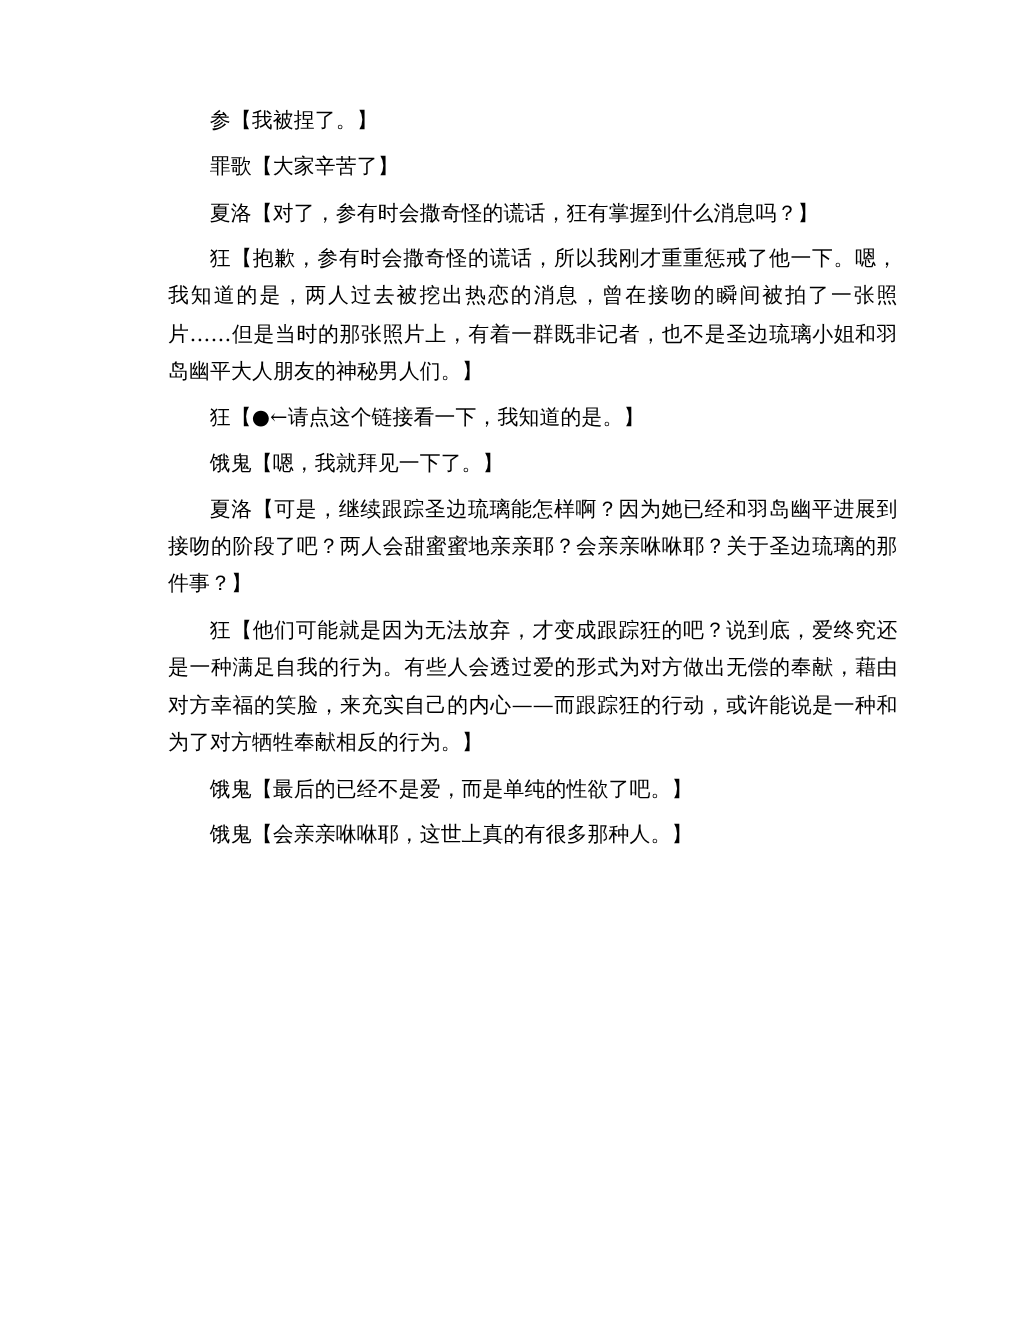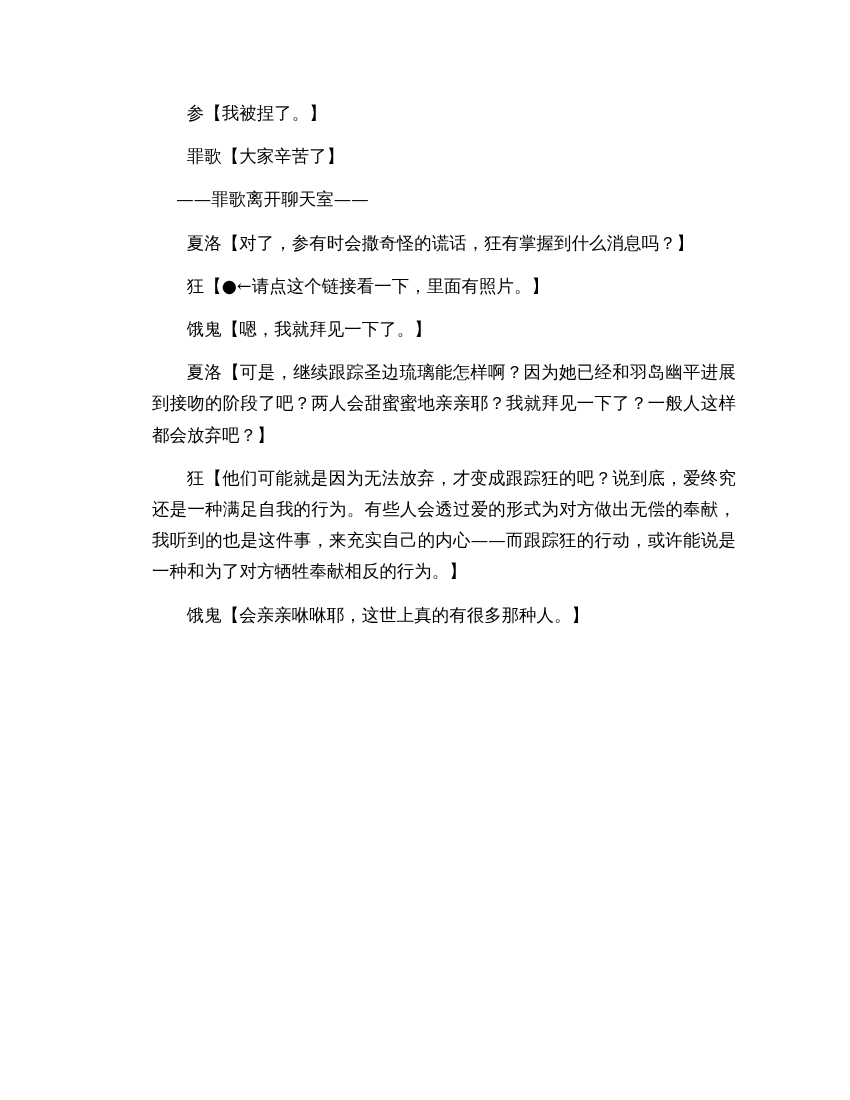--- a/index.html
+++ b/index.html
@@ -20,21 +20,21 @@
     overflow: hidden;
     box-sizing: border-box;
   }
   .text-column {
     position: absolute;
     left: 140px;
     top: 86px;
     width: 608px;
   }
   .para {
-    margin: 12px;
+    margin: 0;
     padding: 0;
     font-size: 17.4px;
     line-height: 31.2px;
     text-align: justify;
     text-justify: inter-character;
     text-indent: 2em;
     letter-spacing: 0.1px;
     word-break: break-all;
     -webkit-hyphens: none;
     hyphens: none;
@@ -52,21 +52,22 @@
   }
 </style>
 </head>
 <body>
 
 <div class="page">
   <div class="text-column" id="text-column">
 
   <p class="para short">参【我被捏了。】</p>
       <p class="para short">罪歌【大家辛苦了】</p>
-      <p class="para sep short">——罪歌离开聊天室——</p>
       <p class="para short">夏洛【对了，参有时会撒奇怪的谎话，狂有掌握到什么消息吗？】</p>
-      <p class="para short">狂【●←请点这个链接看一下，里面有照片。】</p>
+      <p class="para">狂【抱歉，参有时会撒奇怪的谎话，所以我刚才重重惩戒了他一下。嗯，我知道的是，两人过去被挖出热恋的消息，曾在接吻的瞬间被拍了一张照片……但是当时的那张照片上，有着一群既非记者，也不是圣边琉璃小姐和羽岛幽平大人朋友的神秘男人们。】</p>
+      <p class="para short">狂【●←请点这个链接看一下，我知道的是。】</p>
       <p class="para short">饿鬼【嗯，我就拜见一下了。】</p>
-      <p class="para">夏洛【可是，继续跟踪圣边琉璃能怎样啊？因为她已经和羽岛幽平进展到接吻的阶段了吧？两人会甜蜜蜜地亲亲耶？我就拜见一下了？一般人这样都会放弃吧？】</p>
-      <p class="para">狂【他们可能就是因为无法放弃，才变成跟踪狂的吧？说到底，爱终究还是一种满足自我的行为。有些人会透过爱的形式为对方做出无偿的奉献，我听到的也是这件事，来充实自己的内心——而跟踪狂的行动，或许能说是一种和为了对方牺牲奉献相反的行为。】</p>
+      <p class="para">夏洛【可是，继续跟踪圣边琉璃能怎样啊？因为她已经和羽岛幽平进展到接吻的阶段了吧？两人会甜蜜蜜地亲亲耶？会亲亲咻咻耶？关于圣边琉璃的那件事？】</p>
+      <p class="para">狂【他们可能就是因为无法放弃，才变成跟踪狂的吧？说到底，爱终究还是一种满足自我的行为。有些人会透过爱的形式为对方做出无偿的奉献，藉由对方幸福的笑脸，来充实自己的内心——而跟踪狂的行动，或许能说是一种和为了对方牺牲奉献相反的行为。】</p>
+      <p class="para short">饿鬼【最后的已经不是爱，而是单纯的性欲了吧。】</p>
       <p class="para short">饿鬼【会亲亲咻咻耶，这世上真的有很多那种人。】</p>
     </div>
 </div>
 
 </body></html>

